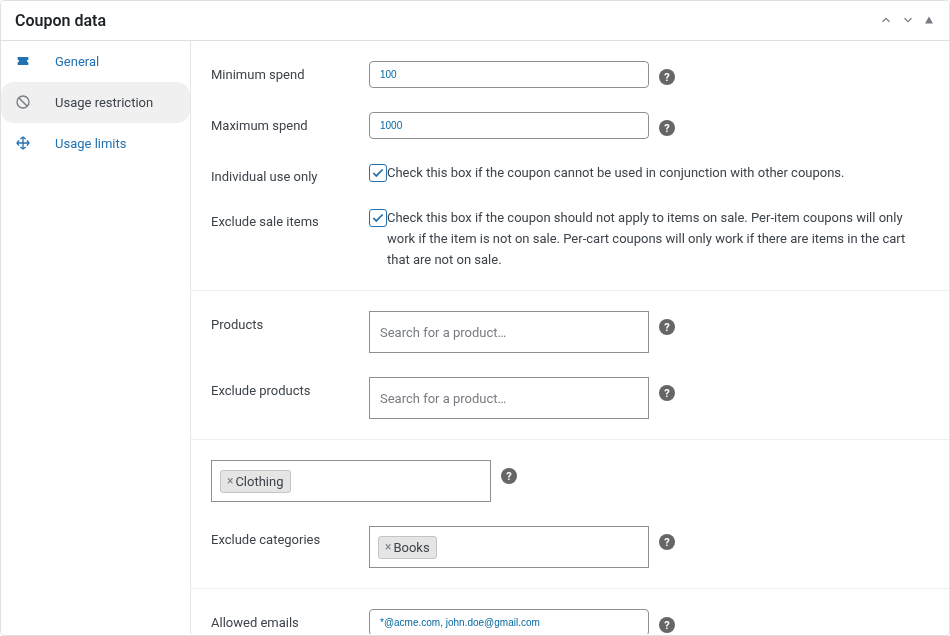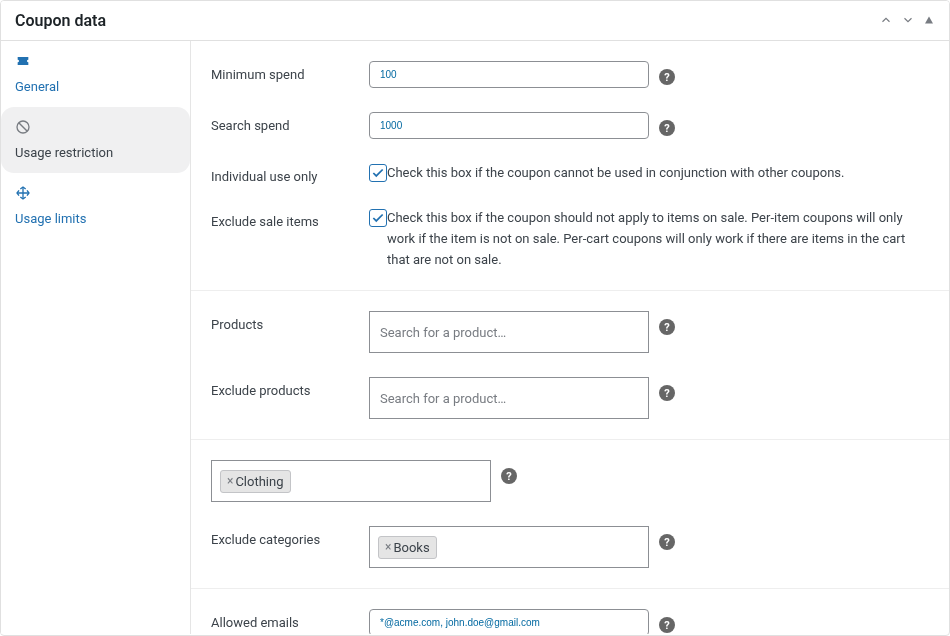--- a/index.html
+++ b/index.html
@@ -46,27 +46,26 @@
       height: calc(636px - 43px);
     }
     .sidebar {
       width: 190px;
       border-right: 1px solid #e5e5e5;
       background: #fff;
       flex-shrink: 0;
     }
     .sidebar-item {
       display: flex;
-      align-items: flex-start;
-      gap: 10px;
+      align-items: center;
+      gap: 24px;
       padding: 12px 14px;
       cursor: pointer;
       color: #2271b1;
       border-bottom: 1px solid transparent;
-      flex-direction: column;
     }
     .sidebar-item .icon {
       width: 16px;
       height: 16px;
       display: inline-flex;
       align-items: center;
       justify-content: center;
       flex-shrink: 0;
     }
     .sidebar-item.active {
@@ -240,21 +239,21 @@
 
       <div class="field-group">
         <div class="field-row">
           <div class="field-label">Minimum spend</div>
           <div class="field-control">
             <input type="text" class="text-input" value="100" style="">
             <span class="help-icon">?</span>
           </div>
         </div>
         <div class="field-row">
-          <div class="field-label">Search spend</div>
+          <div class="field-label">Maximum spend</div>
           <div class="field-control">
             <input type="text" class="text-input" value="1000" style="">
             <span class="help-icon">?</span>
           </div>
         </div>
         <div class="field-row">
           <div class="field-label">Individual use only</div>
           <div class="field-control">
             <div class="checkbox-row">
               <span class="checkbox checked">

